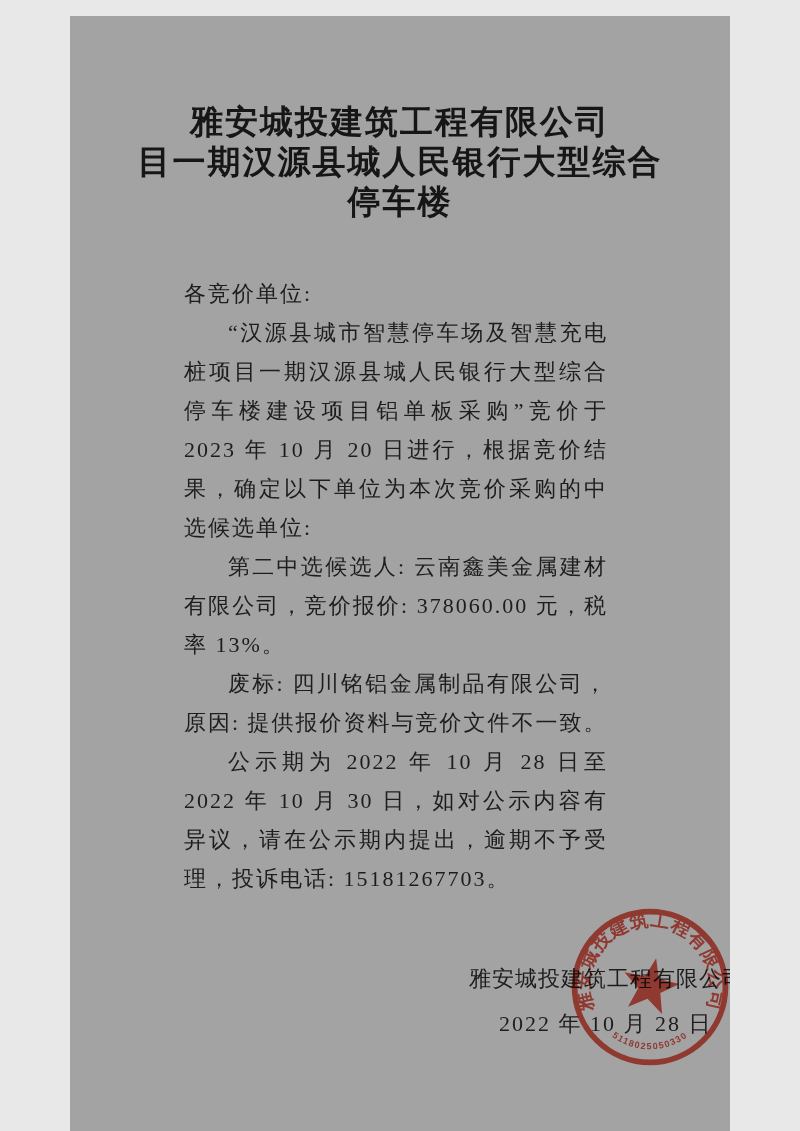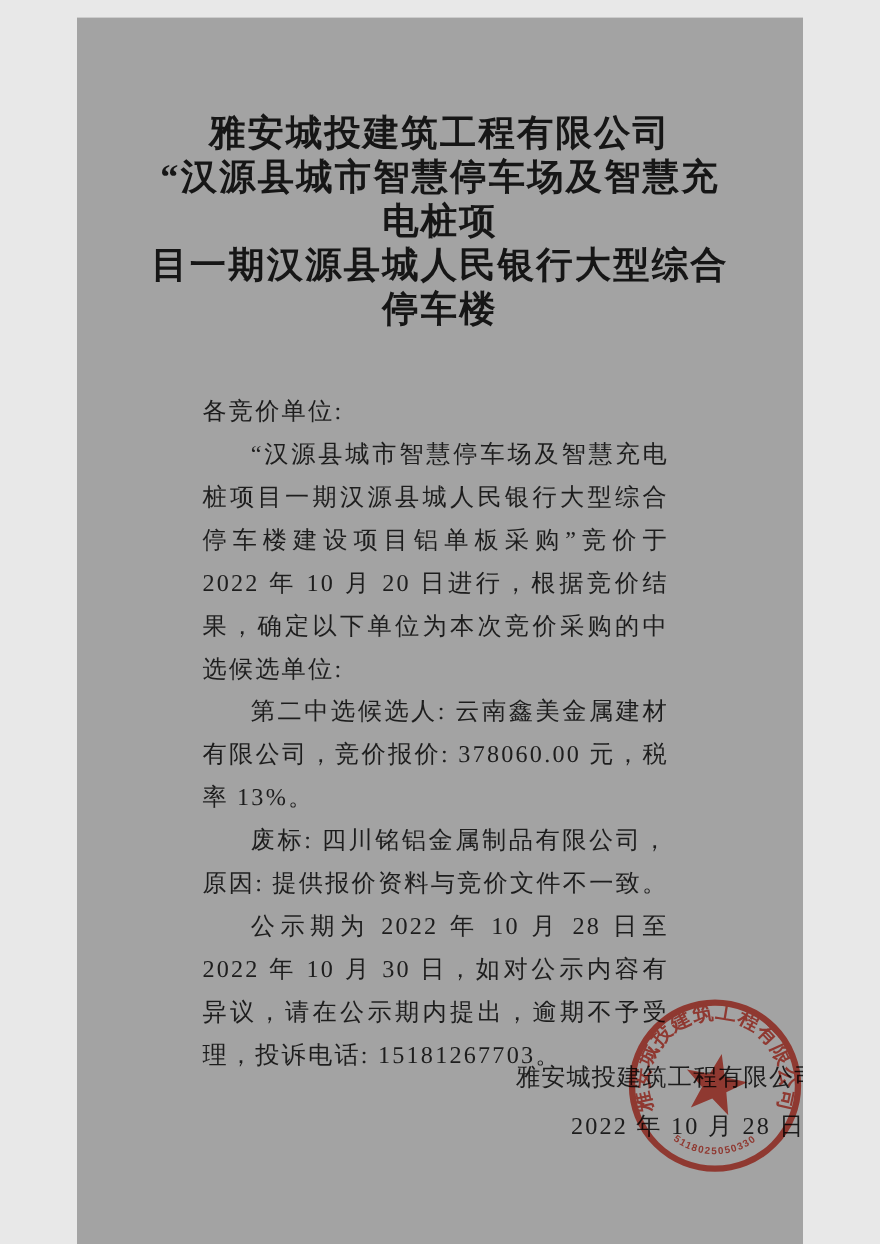--- a/index.html
+++ b/index.html
@@ -43,21 +43,21 @@
   .sig-company {
     position: absolute;
     left: 399px;
     top: 948px;
     font-size: 22px;
     letter-spacing: 1px;
     white-space: nowrap;
   }
   .sig-date {
     position: absolute;
-    left: 449px;
+    left: 429px;
     top: 993px;
     font-size: 22px;
     letter-spacing: 2px;
     white-space: nowrap;
   }
   .seal {
     position: absolute;
     left: 491px;
     top: 889px;
     width: 178px;
@@ -83,27 +83,26 @@
     letter-spacing: 1.6px;
   }
 </style>
 </head>
 <body>
 
 <div class="page">
 
   <header class="title-block">
     <div>雅安城投建筑工程有限公司</div>
-    <div>“汉源县城市智慧停车场及智慧充电桩项</div>
     <div>目一期汉源县城人民银行大型综合停车楼</div>
   </header>
 
   <main class="content">
     <p class="no-indent">各竞价单位:</p>
-    <p>“汉源县城市智慧停车场及智慧充电桩项目一期汉源县城人民银行大型综合停车楼建设项目铝单板采购”竞价于 2022 年 10 月 20 日进行，根据竞价结果，确定以下单位为本次竞价采购的中选候选单位:</p>
+    <p>“汉源县城市智慧停车场及智慧充电桩项目一期汉源县城人民银行大型综合停车楼建设项目铝单板采购”竞价于 2023 年 10 月 20 日进行，根据竞价结果，确定以下单位为本次竞价采购的中选候选单位:</p>
     <p>第二中选候选人: 云南鑫美金属建材有限公司，竞价报价: 378060.00 元，税率 13%。</p>
     <p>废标: 四川铭铝金属制品有限公司，原因: 提供报价资料与竞价文件不一致。</p>
     <p>公示期为 2022 年 10 月 28 日至 2022 年 10 月 30 日，如对公示内容有异议，请在公示期内提出，逾期不予受理，投诉电话: 15181267703。</p>
   </main>
 
   <div class="sig-company">雅安城投建筑工程有限公司</div>
   <div class="sig-date">2022 年 10 月 28 日</div>
 
   <div class="seal">
     <svg viewBox="0 0 200 200" aria-hidden="true">

